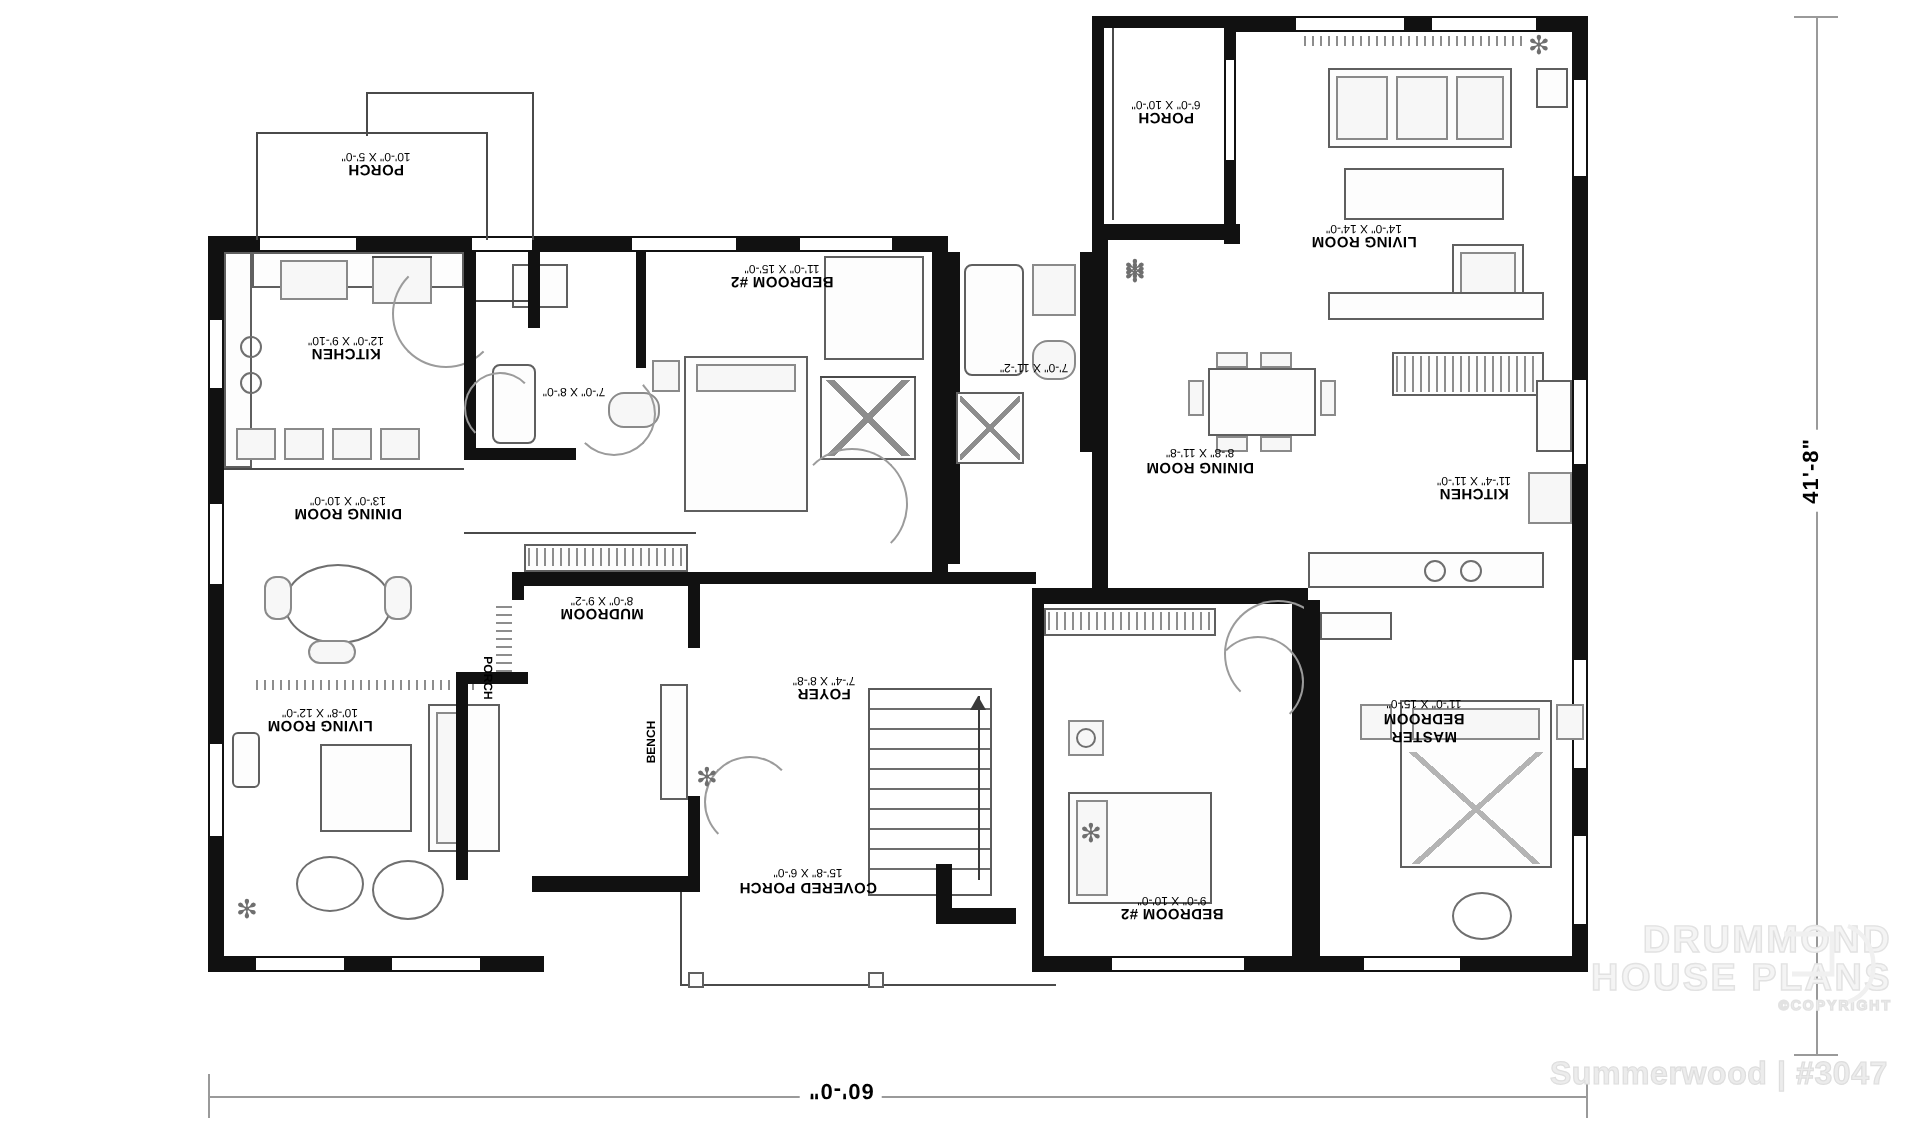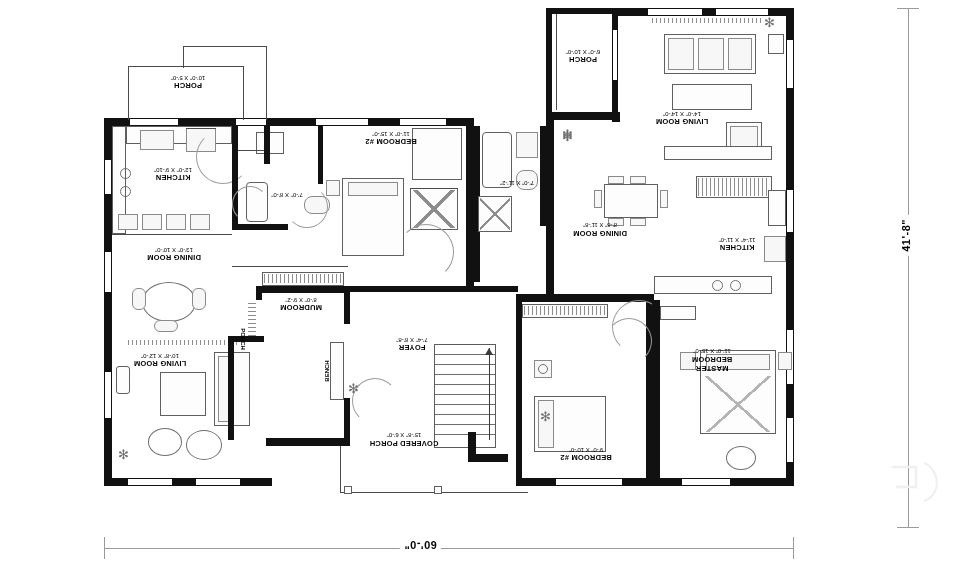--- a/index.html
+++ b/index.html
@@ -489,19 +489,25 @@
   <div class="wall" style="left:264px;top:126px;width:6px;height:38px;"></div>
   <div class="thin" style="left:238px;top:150px;width:26px;height:1px;"></div>
   <div class="arc" style="left:232px;top:186px;width:36px;height:36px;
               border-color:#9b9b9b;border-right-color:transparent;border-bottom-color:transparent;"></div>
   <div class="wall" style="left:112px;top:286px;width:120px;height:6px;opacity:0;"></div>
   <div class="thin" style="left:232px;top:266px;width:116px;height:1px;"></div>
   <div class="wall" style="left:350px;top:286px;width:120px;height:6px;"></div>
   <div class="wall" style="left:466px;top:286px;width:52px;height:6px;"></div>
   <div class="plant" style="left:562px;top:130px;">✻</div>
 
+  <div id="watermark">
+    <span class="w1">DRUMMOND</span>
+    <span class="w2">HOUSE PLANS</span>
+    <span class="w3">©COPYRIGHT</span>
+  </div>
   <svg id="wm-logo" viewBox="0 0 60 42" fill="none">
     <path d="M6 6 L30 6 L30 26 L10 26" stroke="#f0f0f0" stroke-width="2.4" fill="none"></path>
     <path d="M38 2 C54 8, 56 34, 38 40" stroke="#f0f0f0" stroke-width="2.2" fill="none"></path>
   </svg>
 
+  <div id="plan-title">Summerwood | #3047</div>
 
 </div>
 
 </body></html>

